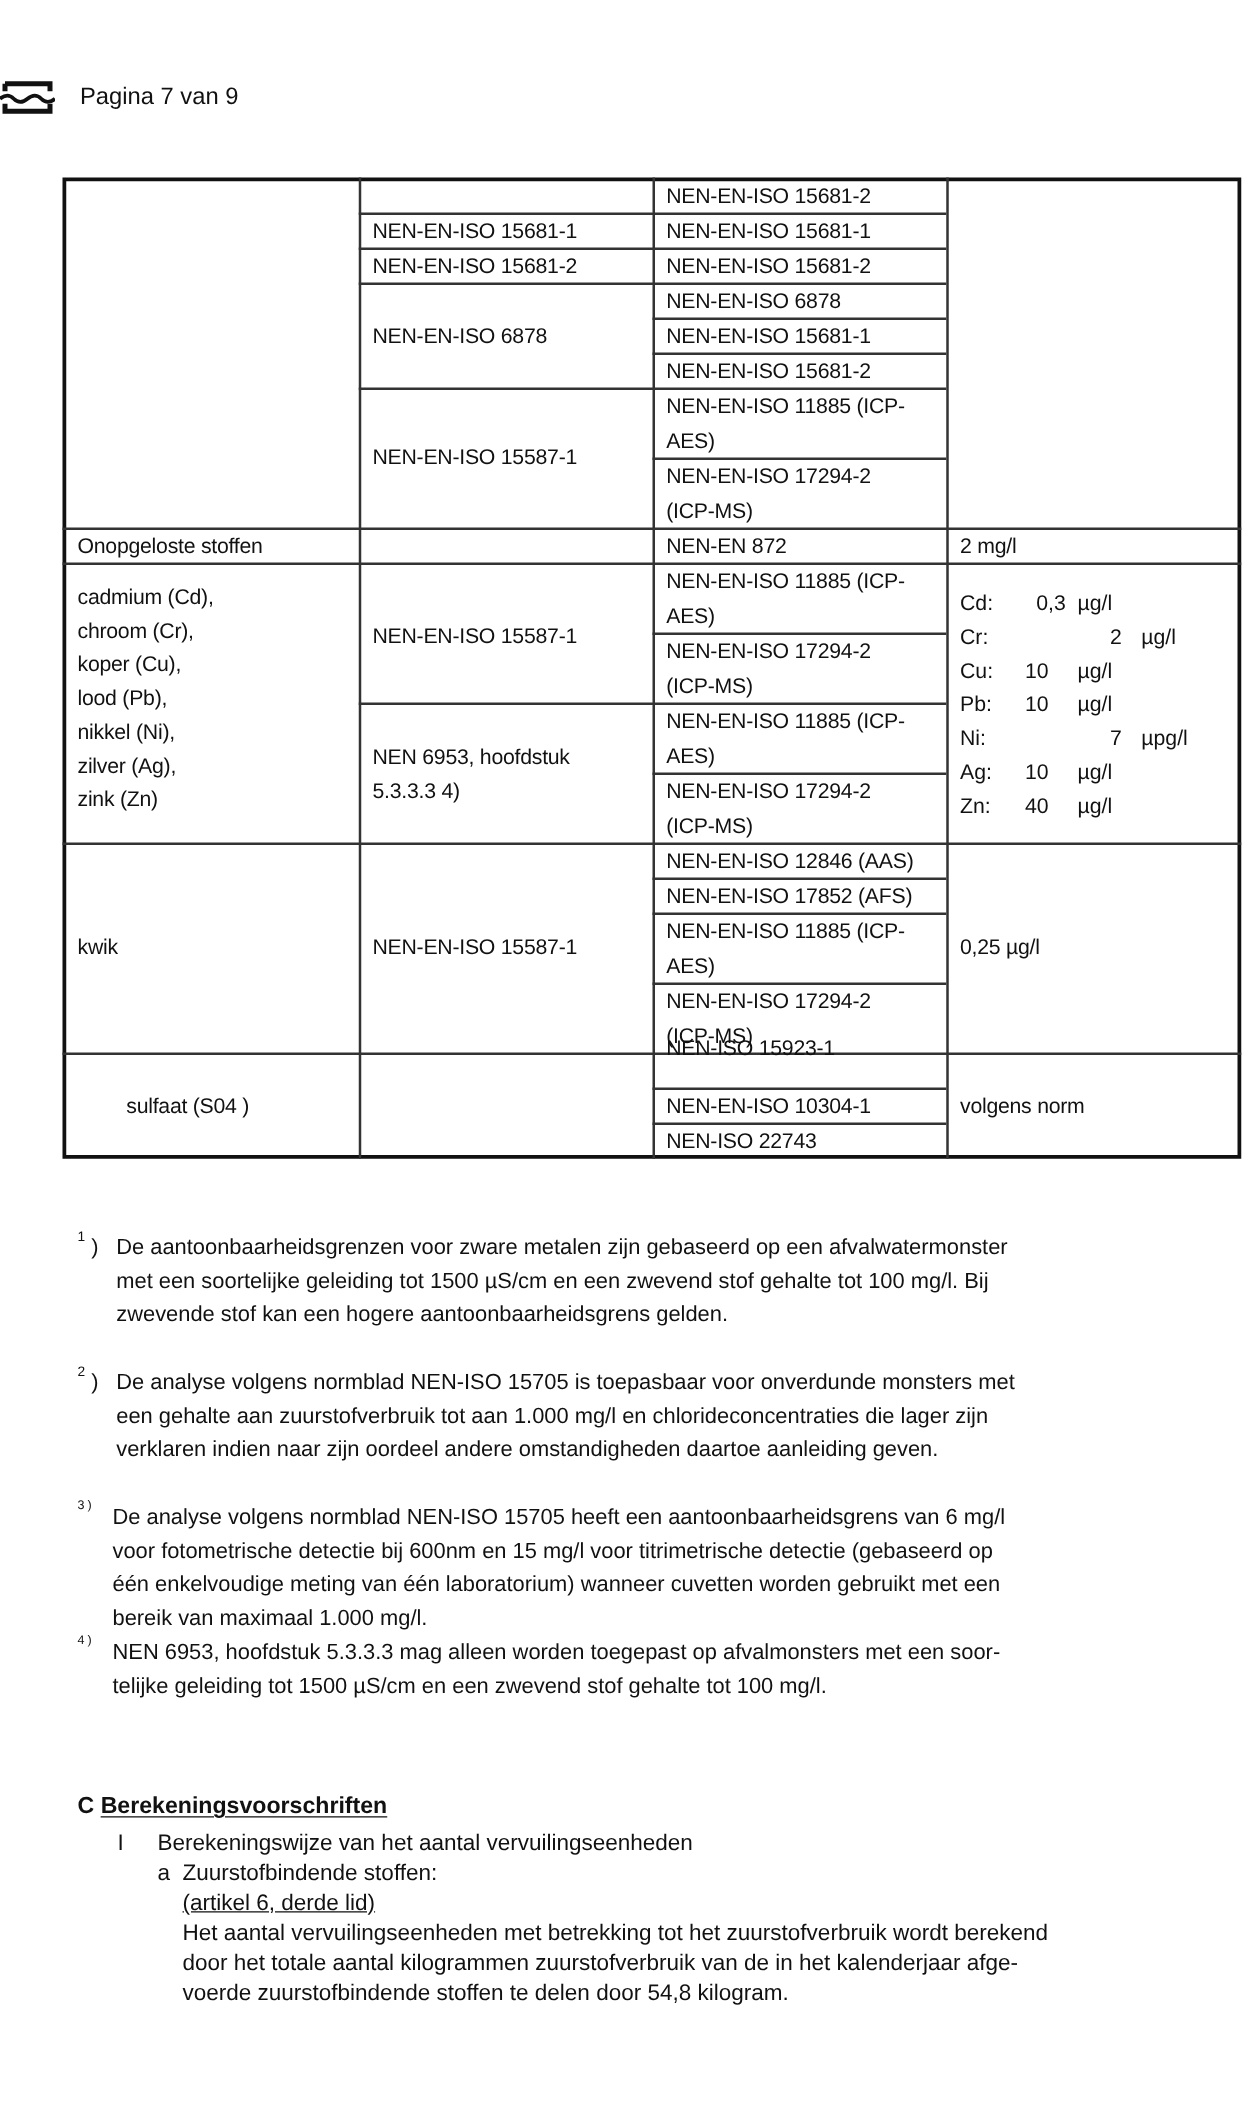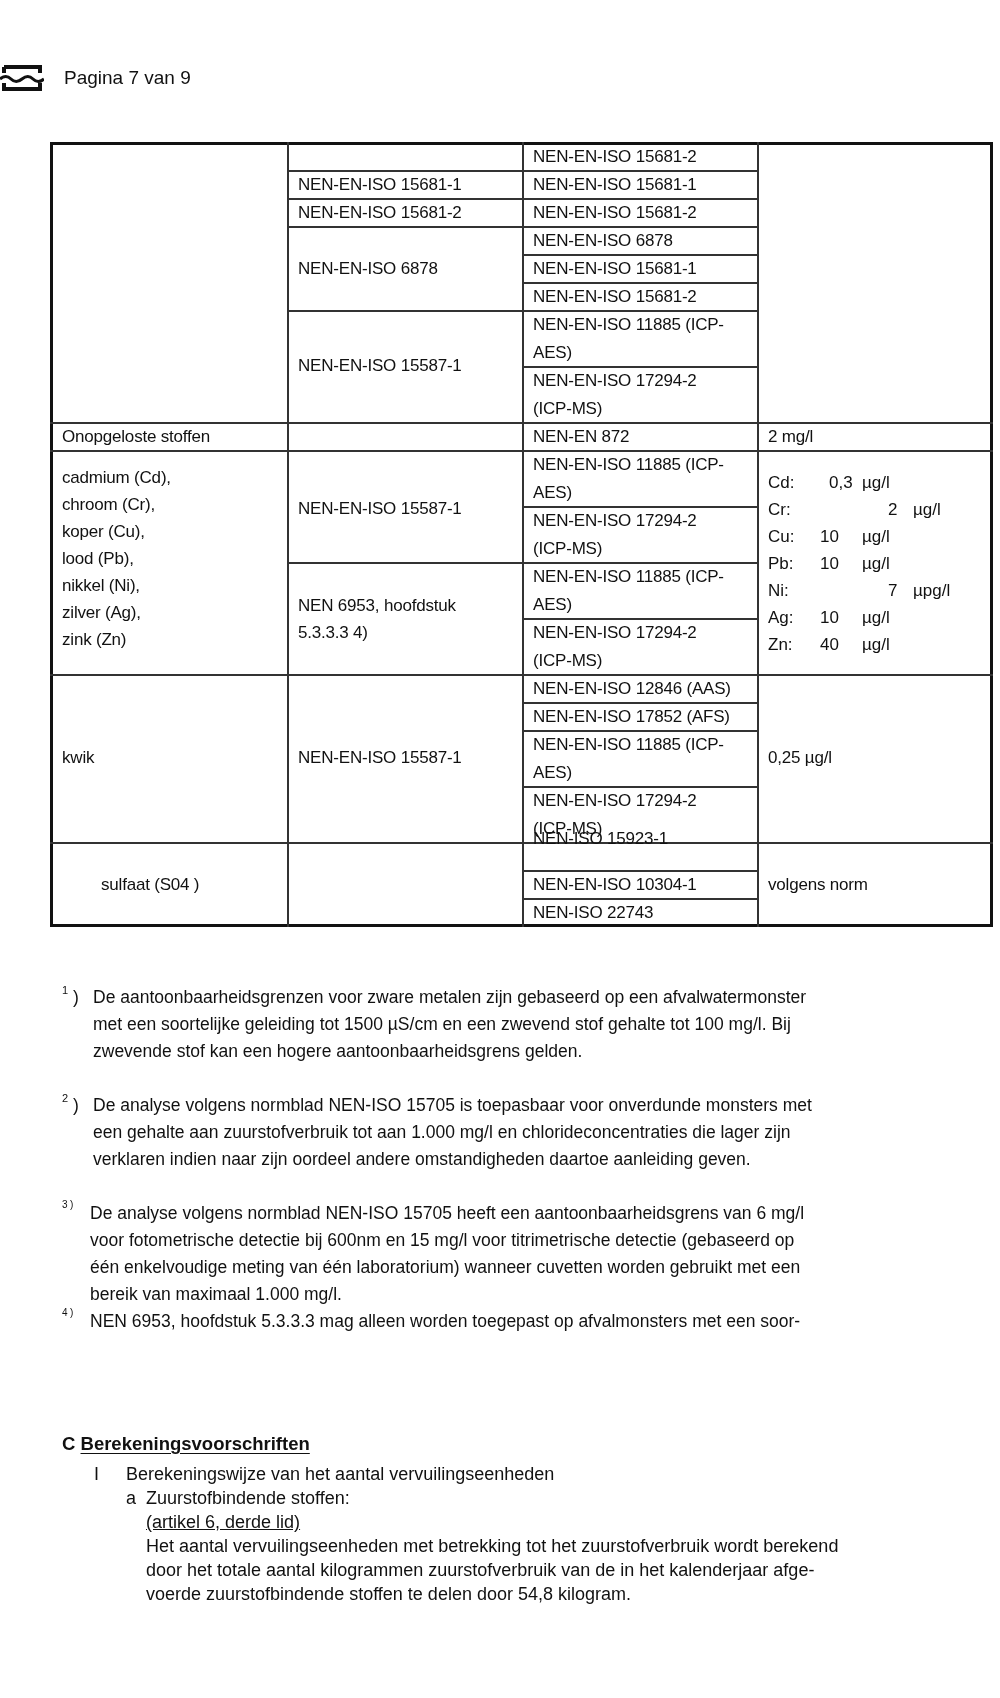--- a/index.html
+++ b/index.html
@@ -191,20 +191,21 @@
     <div class="fn-line">De analyse volgens normblad NEN-ISO 15705 heeft een aantoonbaarheidsgrens van 6 mg/l</div>
     <div class="fn-line">voor fotometrische detectie bij 600nm en 15 mg/l voor titrimetrische detectie (gebaseerd op</div>
     <div class="fn-line">één enkelvoudige meting van één laboratorium) wanneer cuvetten worden gebruikt met een</div>
     <div class="fn-line">bereik van maximaal 1.000 mg/l.</div>
   </div>
 
   <span class="fn-mark" style="left:62px; top:1306px; font-size:10px;">4</span>
   <span class="fn-mark" style="left:70px; top:1306px; font-size:10px;">)</span>
   <div class="fn" style="left:90px; top:1308px;">
     <div class="fn-line">NEN 6953, hoofdstuk 5.3.3.3 mag alleen worden toegepast op afvalmonsters met een soor-</div>
+    <div class="fn-line">telijke geleiding tot 1500 µS/cm en een zwevend stof gehalte tot 100 mg/l.</div>
   </div>
 </div>
 
 <div class="sec-title">
   <span>C</span>
   <span class="ul">Berekeningsvoorschriften</span>
 </div>
 
 <div class="body-text" style="left:94px; top:1462px;">I</div>
 <div class="body-text" style="left:126px; top:1462px;">Berekeningswijze van het aantal vervuilingseenheden</div>

